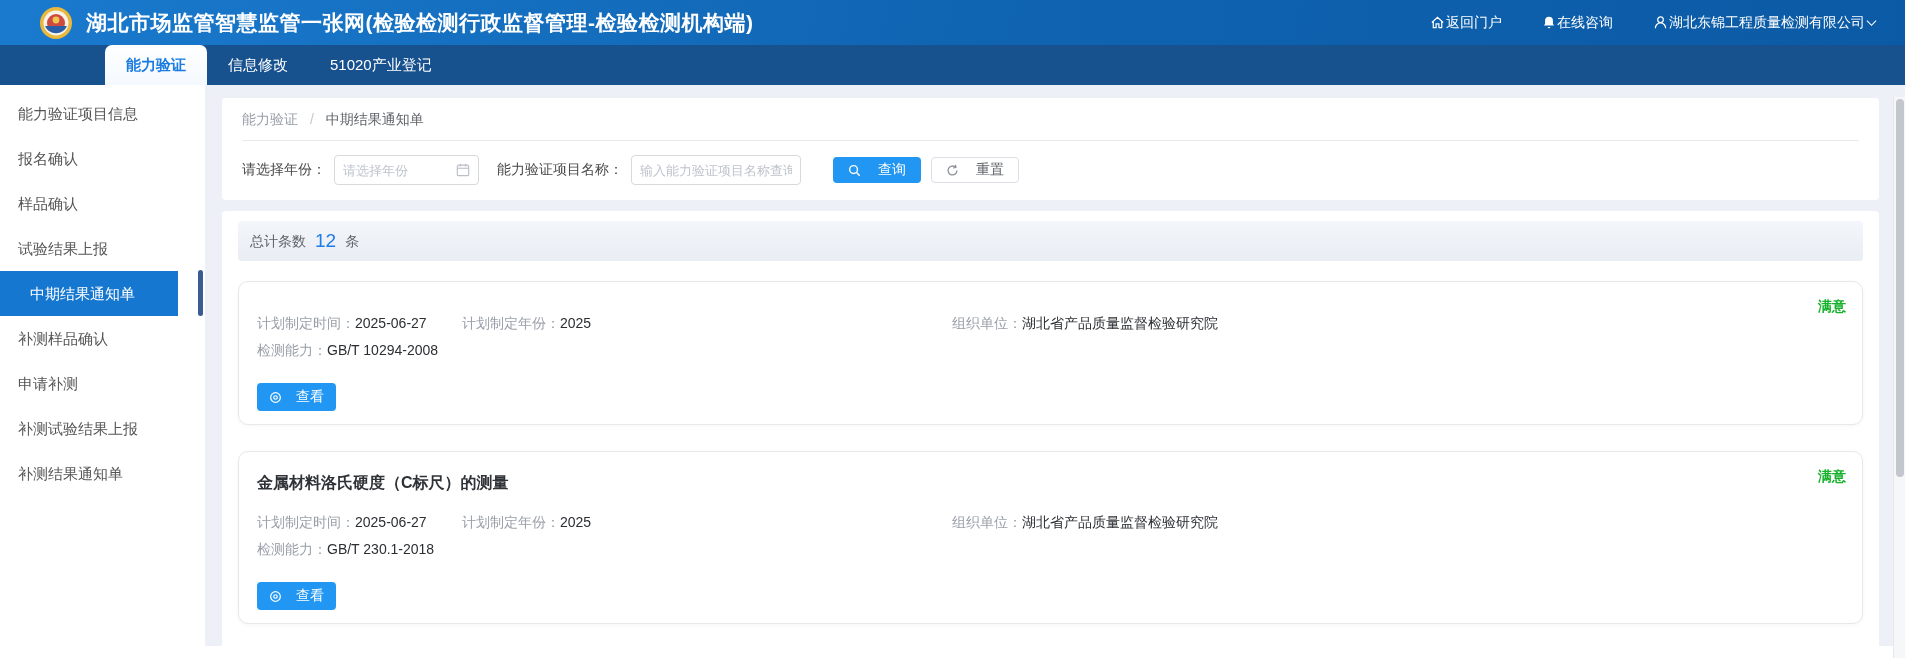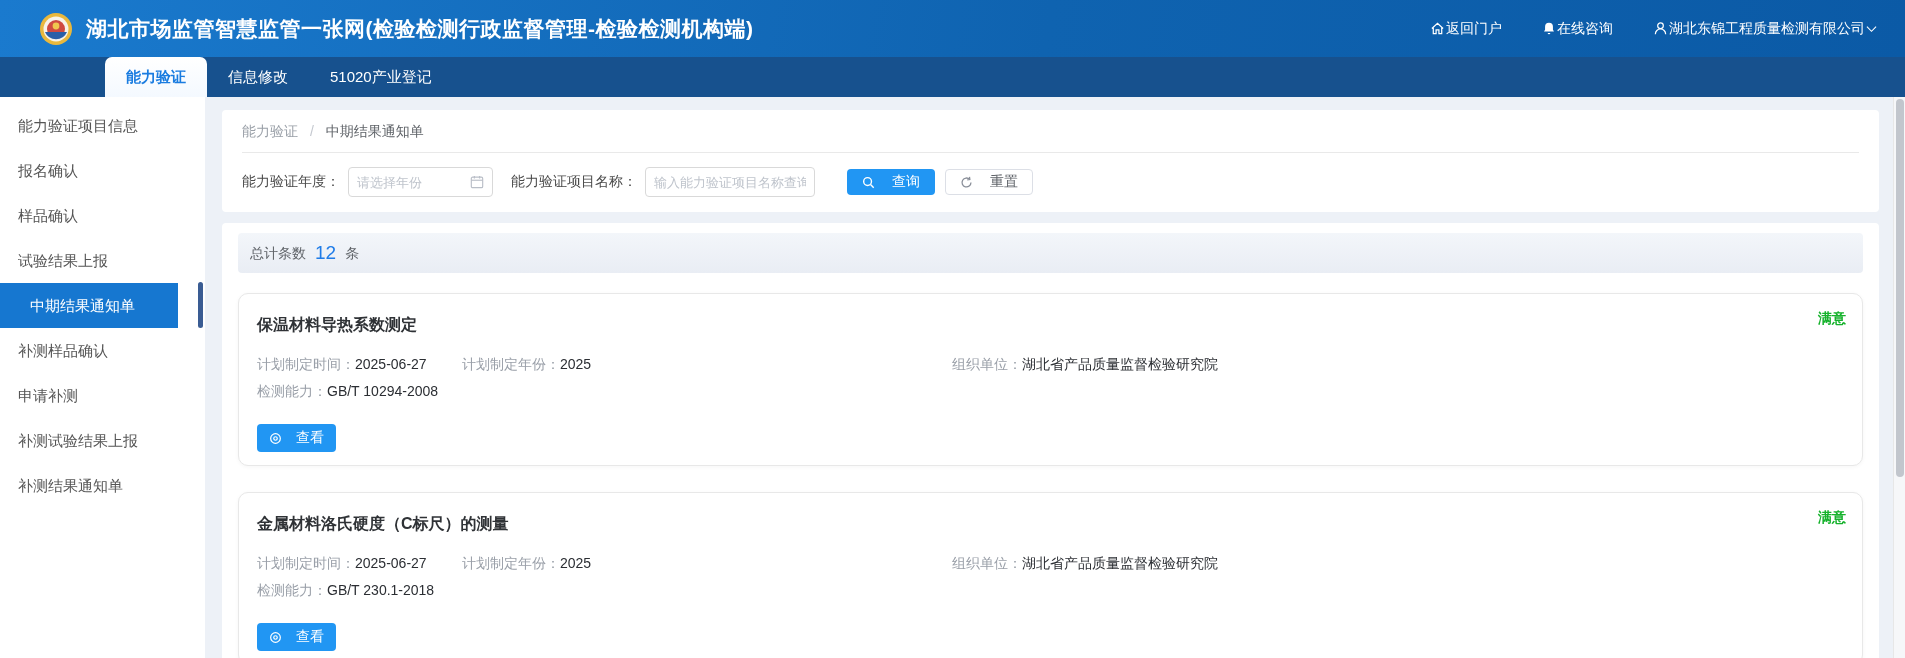--- a/index.html
+++ b/index.html
@@ -1,21 +1,21 @@
 <!DOCTYPE html>
 <html><head>
 <meta charset="utf-8">
 <style>
   * { margin:0; padding:0; box-sizing:border-box; }
   html,body { width:1905px; height:658px; overflow:hidden; }
   body { font-family:"Liberation Sans","DejaVu Sans",sans-serif; background:#fff; color:#333; }
   .screen { position:relative; width:1905px; height:658px; overflow:hidden; }
 
   
-  .header { height:57px; background:linear-gradient(100deg,#1a7ace 0%,#0f63b0 55%,#0b5aa6 100%);
+  .header { height:45px; background:linear-gradient(100deg,#1a7ace 0%,#0f63b0 55%,#0b5aa6 100%);
             display:flex; align-items:center; padding:0 28px 0 38px; }
   .logo { width:36px; height:36px; flex:0 0 auto; margin-right:12px; }
   .header-title { color:#fff; font-size:21px; font-weight:bold; letter-spacing:.5px; white-space:nowrap; }
   .header-right { margin-left:auto; display:flex; align-items:center; gap:40px; }
   .hlink { display:flex; align-items:center; gap:1px; color:#fff; font-size:14px; cursor:pointer; white-space:nowrap; }
   .hlink svg { display:block; }
 
   
   .tabbar { height:40px; background:#17518e; display:flex; align-items:flex-end; padding-left:105px; }
   .tab { height:40px; line-height:40px; padding:0 21px; font-size:15px; color:#fff; cursor:pointer; white-space:nowrap; }
@@ -146,21 +146,21 @@
     <div class="content">
 
       <div class="panel panel-top">
         <div class="breadcrumb">
           <span class="crumb-parent">能力验证</span>
           <span class="crumb-sep">/</span>
           <span class="crumb-current">中期结果通知单</span>
         </div>
         <div class="bc-divider"></div>
         <div class="search-row">
-          <span class="s-label">能力验证年度：</span>
+          <span class="s-label">请选择年份：</span>
           <span class="inp-wrap">
             <input class="inp inp-year" placeholder="请选择年份" style="">
             <svg class="cal-icon" width="14" height="14" viewBox="0 0 16 16">
               <rect x="1.5" y="2.5" width="13" height="12" rx="1.5" fill="none" stroke="#b9bec7" stroke-width="1.3"></rect>
               <line x1="1.5" y1="6" x2="14.5" y2="6" stroke="#b9bec7" stroke-width="1.3"></line>
               <line x1="5" y1="1" x2="5" y2="4" stroke="#b9bec7" stroke-width="1.3"></line>
               <line x1="11" y1="1" x2="11" y2="4" stroke="#b9bec7" stroke-width="1.3"></line>
             </svg>
           </span>
           <span class="s-label">能力验证项目名称：</span>
@@ -185,21 +185,20 @@
       </div>
 
       <div class="panel panel-list">
         <div class="summary-strip">
           <span>总计条数</span>
           <span class="summary-count">12</span>
           <span>条</span>
         </div>
 
         <div class="card">
-          <div class="card-title">保温材料导热系数测定</div>
           <div class="status-badge">满意</div>
           <div class="fields">
             <div class="f-col1">
               <span class="f-label">计划制定时间：</span><span class="f-value">2025-06-27</span>
             </div>
             <div class="f-col2">
               <span class="f-label">计划制定年份：</span><span class="f-value">2025</span>
             </div>
             <div class="f-col3">
               <span class="f-label">组织单位：</span><span class="f-value">湖北省产品质量监督检验研究院</span>

